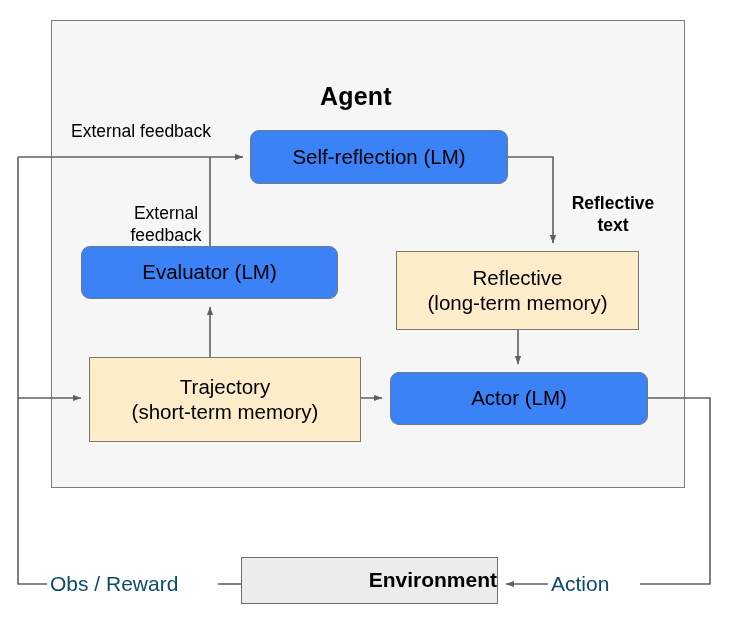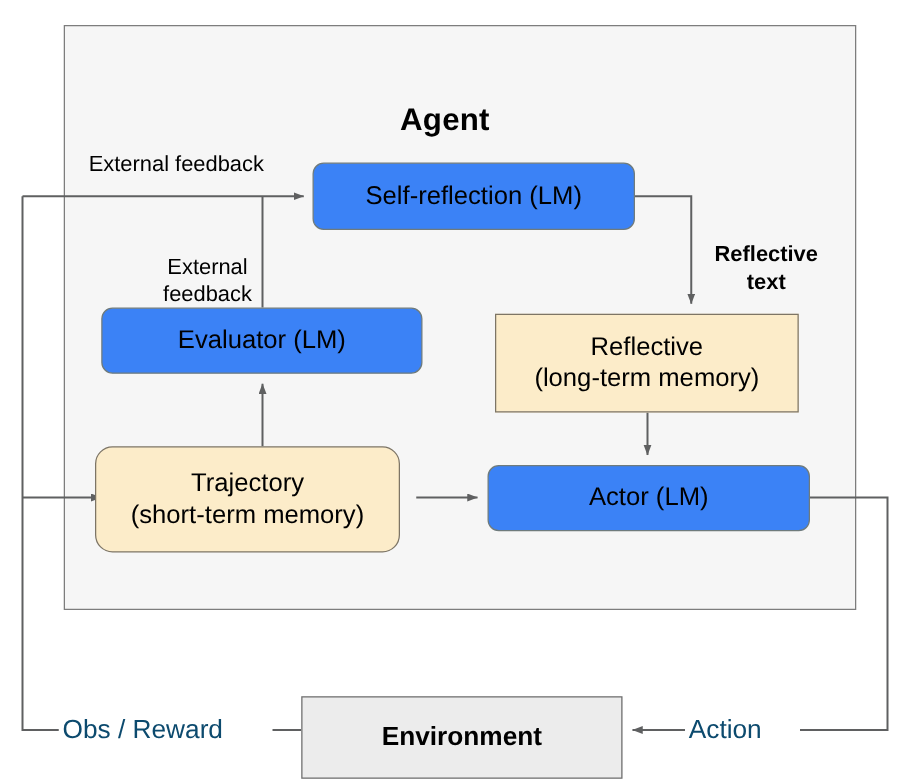--- a/index.html
+++ b/index.html
@@ -137,26 +137,26 @@
 
   <div class="node rounded-lm" style="left:390px; top:372px; width:258px; height:53px;">
     <span>Actor (LM)</span>
   </div>
 
   <div class="node memory-box" style="left:396px; top:251px; width:243px; height:79px;">
     <span>Reflective</span>
     <span class="ln2">(long-term memory)</span>
   </div>
 
-  <div class="node memory-box" style="left:76px; top:357px; width:244px; height:85px;border-radius:14px;">
+  <div class="node memory-box" style="left:89px; top:357px; width:272px; height:85px;">
     <span>Trajectory</span>
     <span class="ln2">(short-term memory)</span>
   </div>
 
-  <div class="node env-box" style="left:241px; top:557px; width:257px; height:66px;">
+  <div class="node env-box" style="left:241px; top:557px; width:257px; height:47px;align-items:flex-end;">
     <span>Environment</span>
   </div>
 
   <div class="edge-label left-align" style="left:71px; top:121px; width:200px;">External feedback</div>
 
   <div class="edge-label" style="left:122px; top:182px; width:88px;">
     <span>External</span>
     <span class="ln2">feedback</span>
   </div>
 

